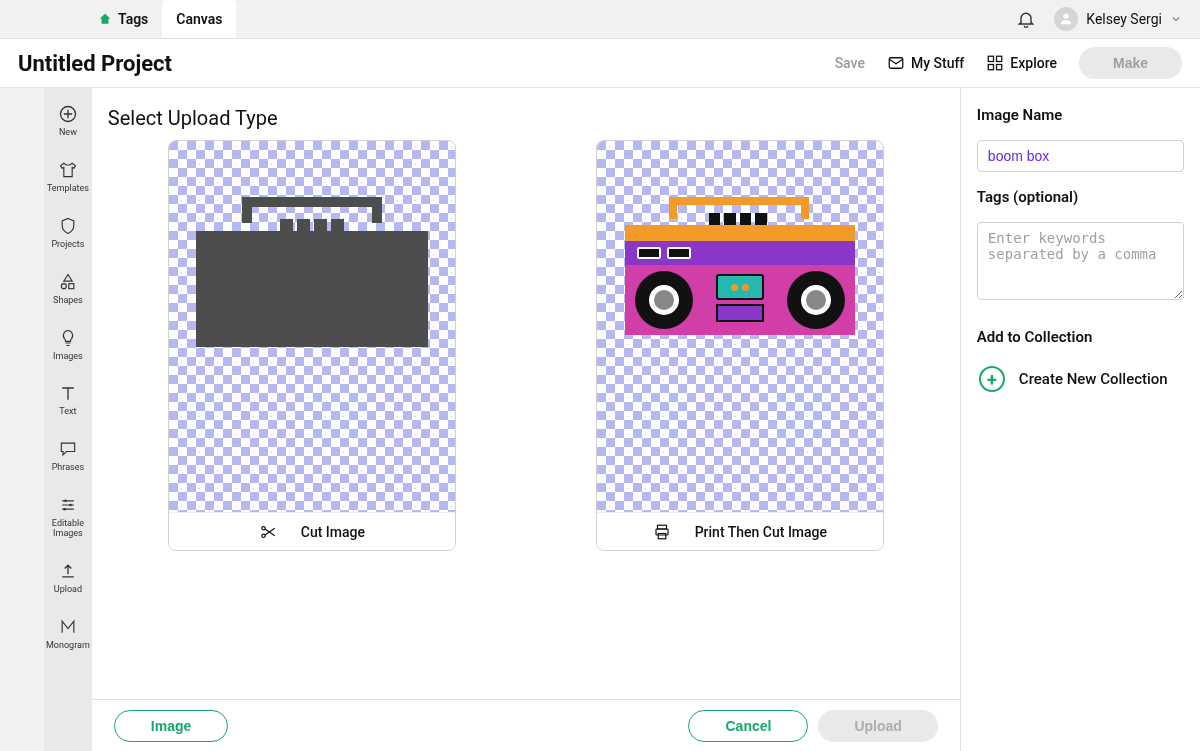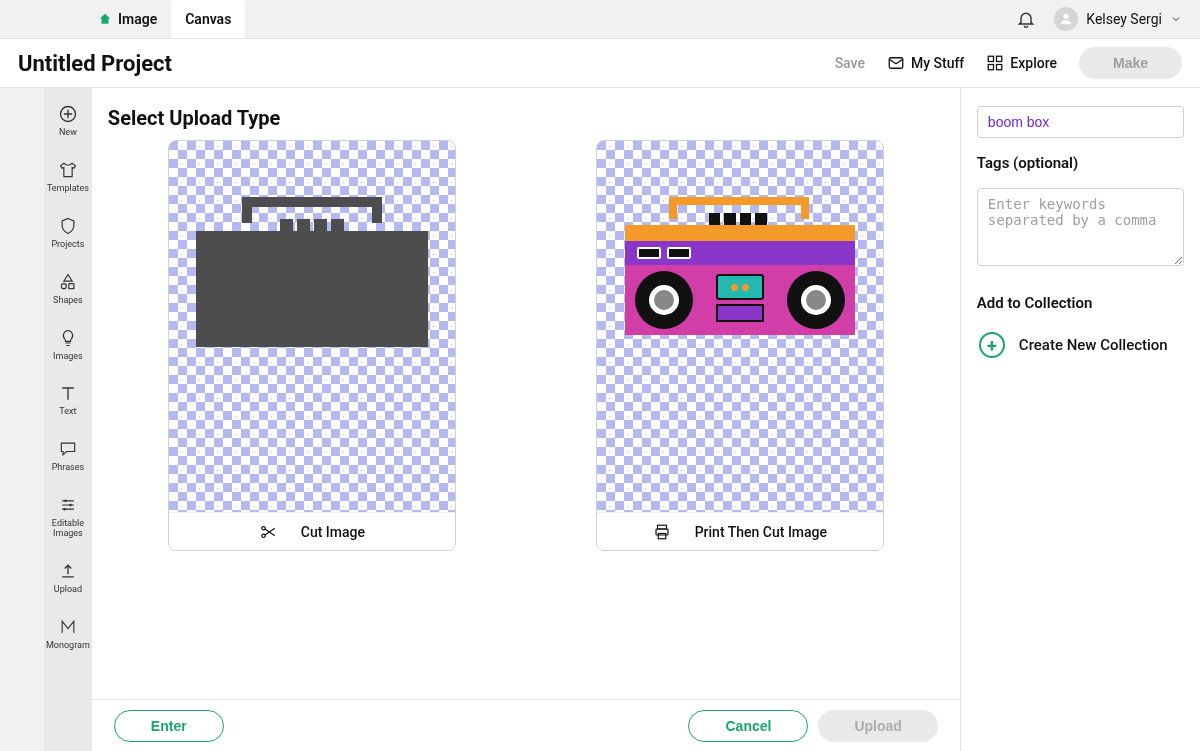--- a/index.html
+++ b/index.html
@@ -144,21 +144,21 @@
   .canvas-area {
     flex: 1;
     background: #fff;
     position: relative;
     display: flex;
     flex-direction: column;
     border-right: 1px solid #e3e3e3;
   }
   .canvas-heading {
     font-size: 20px;
-    font-weight: 700;
+    font-weight: 400;
     padding: 18px 16px 10px;
   }
   .options {
     display: flex;
     gap: 140px;
     padding: 0 76px;
   }
   .option-card {
     width: 288px;
     border: 1px solid #d0d0d0;
@@ -345,21 +345,21 @@
 <body>
 
 <div class="topnav">
   <div class="topnav-left">
     <div class="tab">
       <span class="home-logo">
         <svg viewBox="0 0 24 24" width="14" height="14">
             <path fill="#17a86b" d="M12 3l9 8h-3v9H6v-9H3z"></path>
           </svg>
       </span>
-      <span>Image</span>
+      <span>Tags</span>
     </div>
     <div class="tab active">
       <span>Canvas</span>
     </div>
   </div>
   <div class="topnav-right">
     <span>
       <svg class="bell-icon" viewBox="0 0 24 24" width="20" height="20">
           <path fill="none" stroke="#333" stroke-width="1.7" d="M18 16v-5a6 6 0 10-12 0v5l-2 2h16l-2-2zM10 20a2 2 0 004 0"></path>
         </svg>
@@ -563,30 +563,31 @@
                 <rect x="7" y="14" width="10" height="7" fill="none" stroke="#111" stroke-width="1.6"></rect>
               </svg>
           </span>
           <span>Print Then Cut Image</span>
         </div>
       </div>
 
     </div>
 
     <div class="footer" style="left:0;">
-      <button class="pill-btn outline-green">Enter</button>
+      <button class="pill-btn outline-green">Image</button>
       <div class="footer-right">
         <button class="pill-btn outline-green">Cancel</button>
         <button class="pill-btn disabled">Upload</button>
       </div>
     </div>
 
   </div>
 
   <div class="rightpanel">
+    <div class="field-label">Image Name</div>
     <input class="text-input" type="text" value="boom box" style="">
 
     <div class="field-label">Tags (optional)</div>
     <textarea class="textarea-input" placeholder="Enter keywords separated by a comma" style=""></textarea>
 
     <div class="section-title">Add to Collection</div>
 
     <div class="create-collection">
       <span class="plus-circle">+</span>
       <span style="font-size:15px; font-weight:500;">Create New Collection</span>

